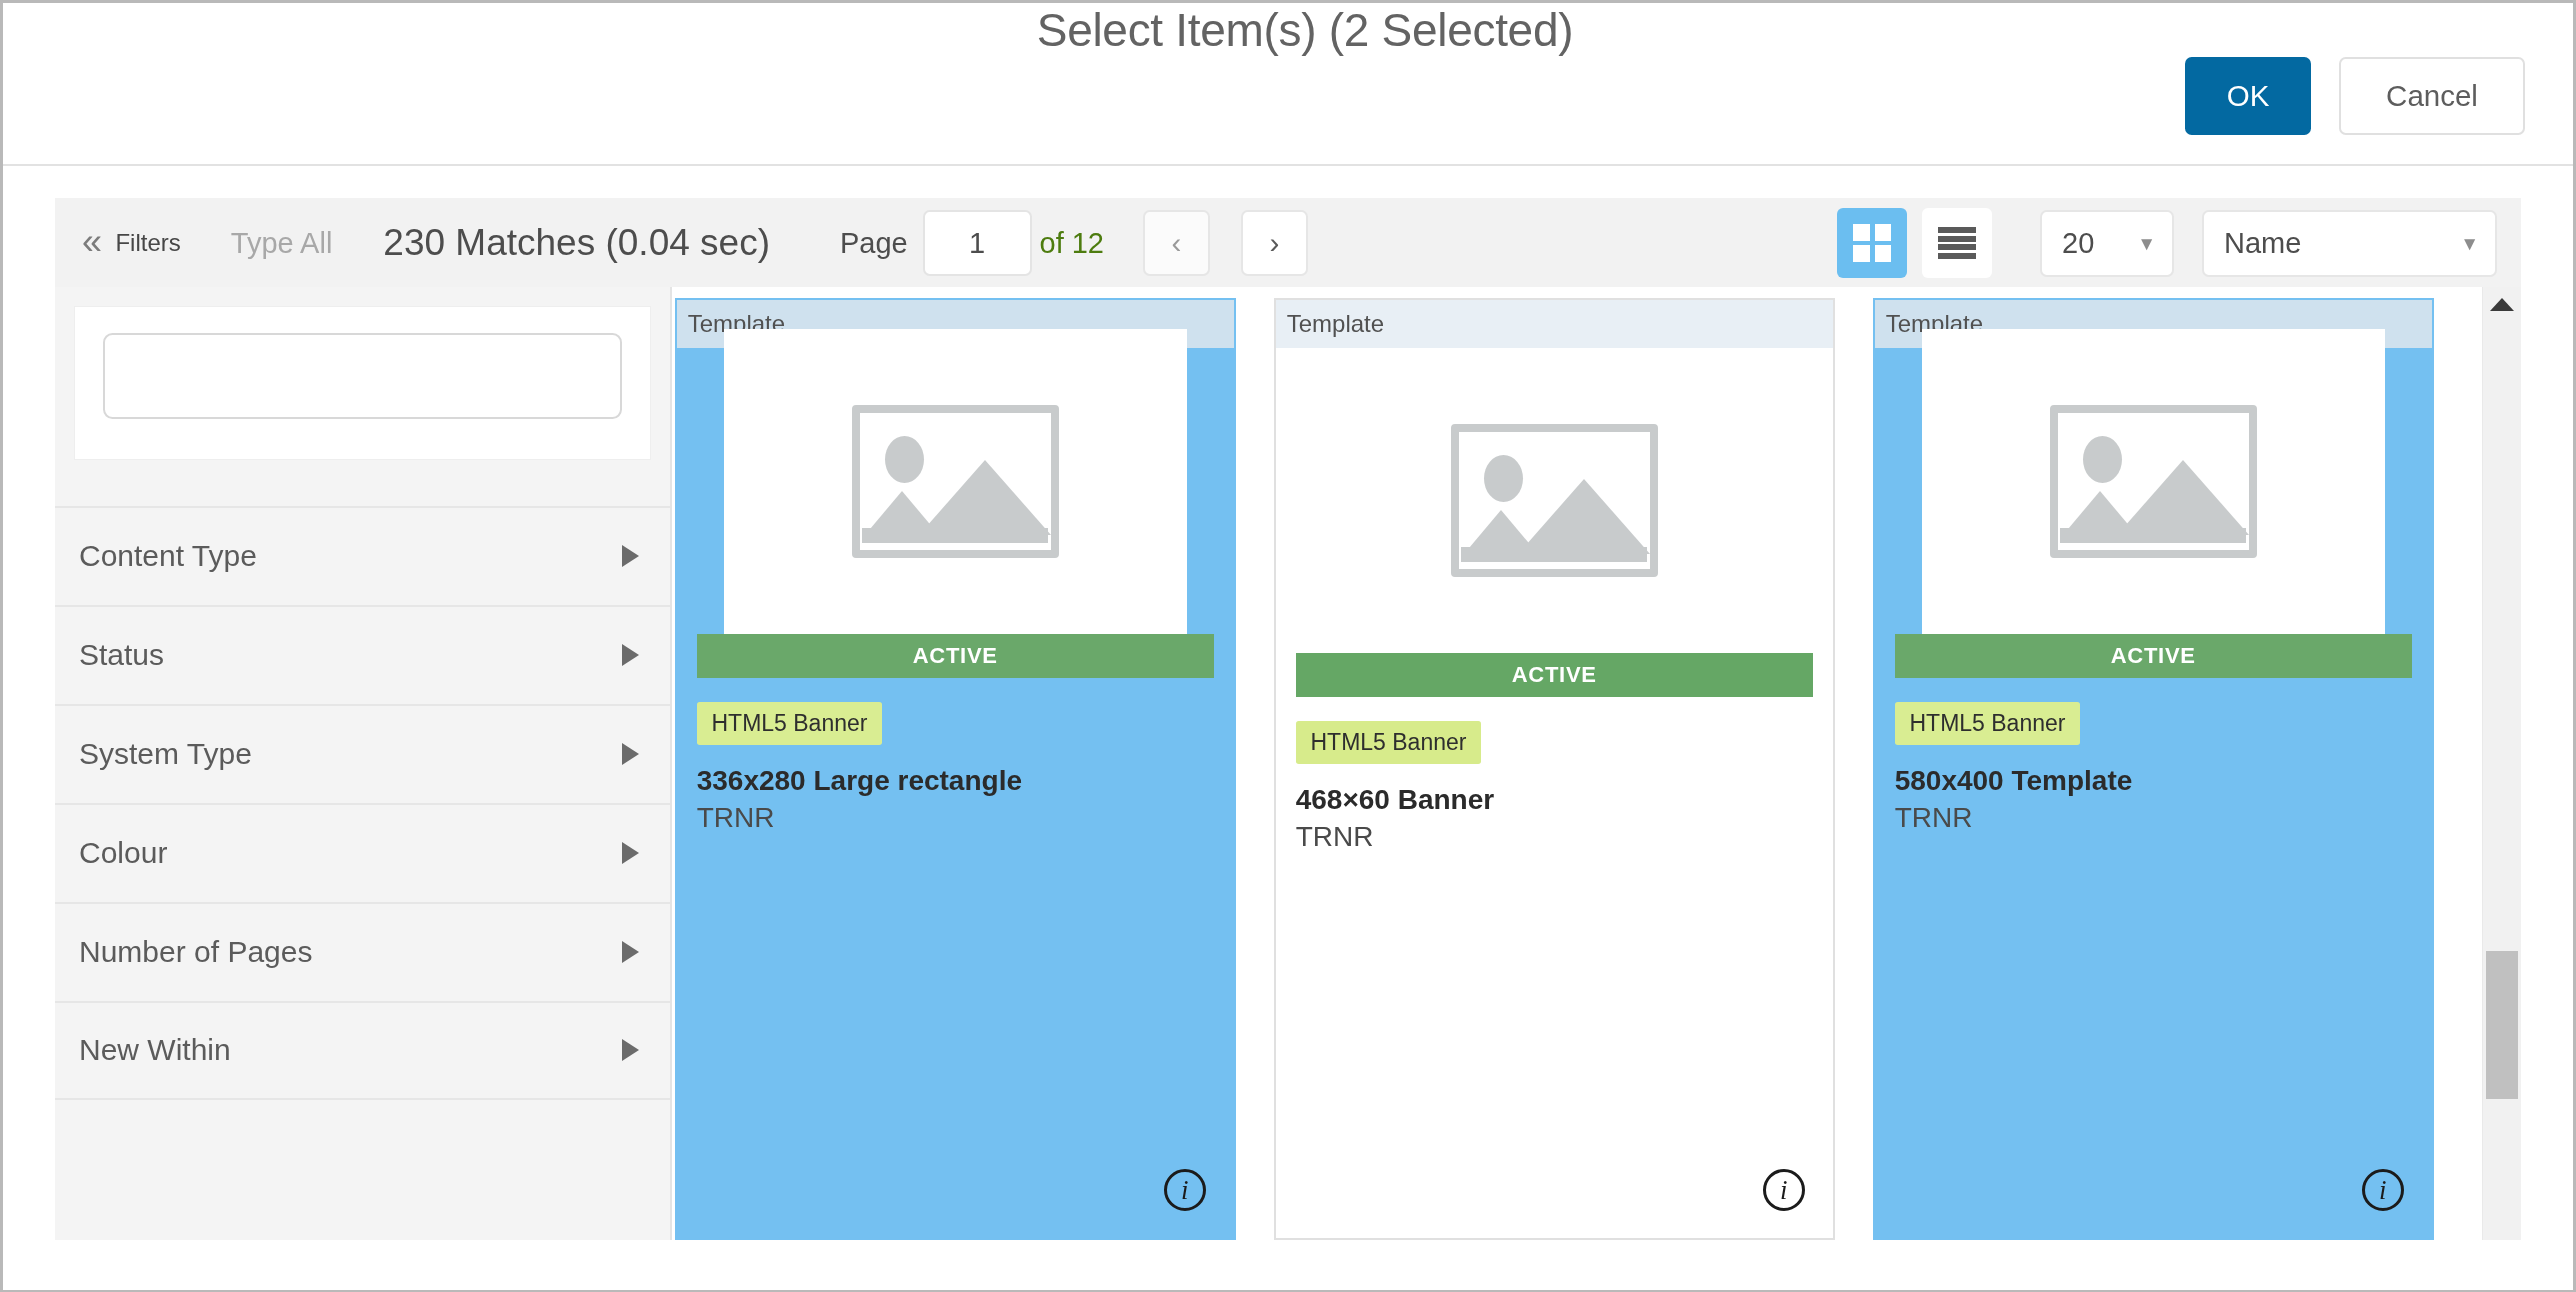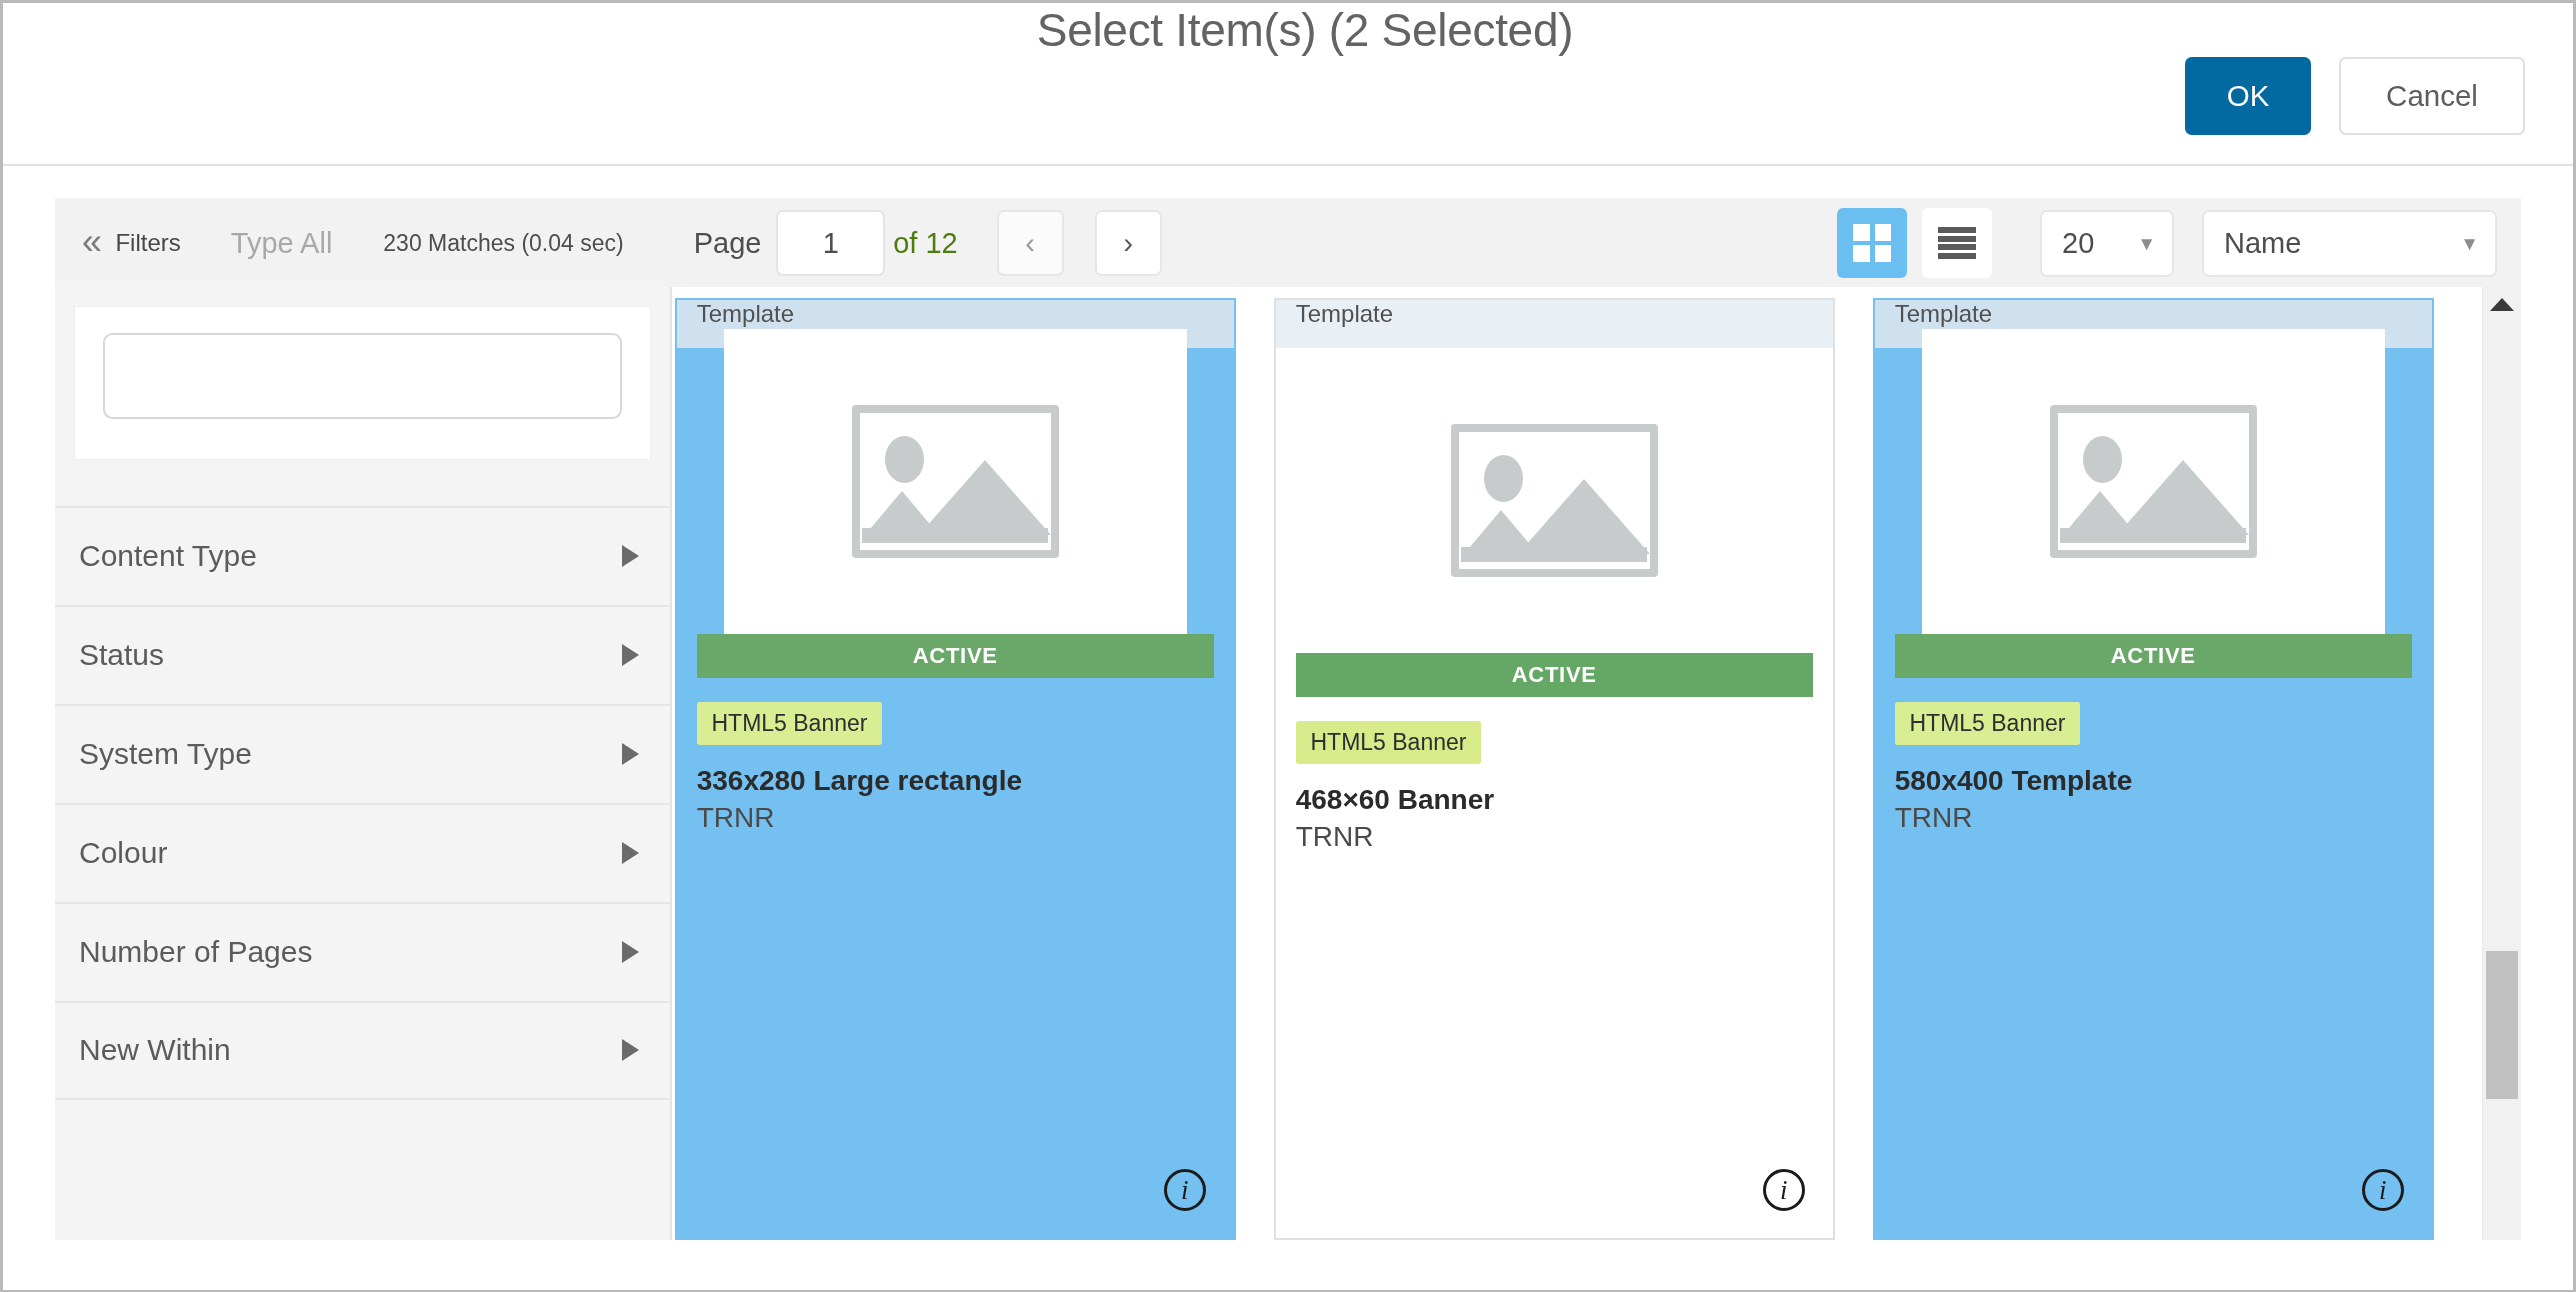--- a/index.html
+++ b/index.html
@@ -95,21 +95,21 @@
     color: #474747;
     cursor: pointer;
   }
   .tb-clear-all {
     font-size: 29px;
     color: #a8a8a8;
     margin-left: 50px;
     cursor: pointer;
   }
   .tb-matches {
-    font-size: 23px;
+    font-size: 37px;
     color: #4d4d4d;
     margin-left: 51px;
     white-space: nowrap;
   }
   .tb-page-label {
     font-size: 29px;
     color: #4d4d4d;
     margin-left: 70px;
   }
   .page-input {
@@ -278,21 +278,22 @@
     position: relative;
     overflow: hidden;
     cursor: pointer;
   }
   .card.selected { background: #74c0f1; border-color: #74c0f1; }
 
   .card-type-bar {
     height: 48px;
     background: #e8eff5;
     display: flex;
-    padding-left: 20px;
+    align-items: center;
+    padding-left: 11px;
     flex: none;
   }
   .card.selected .card-type-bar { background: #cfe1ee; }
   .card-type-text {
     font-size: 24px;
     color: #515151;
   }
 
   .card-inner {
     background: #ffffff;

